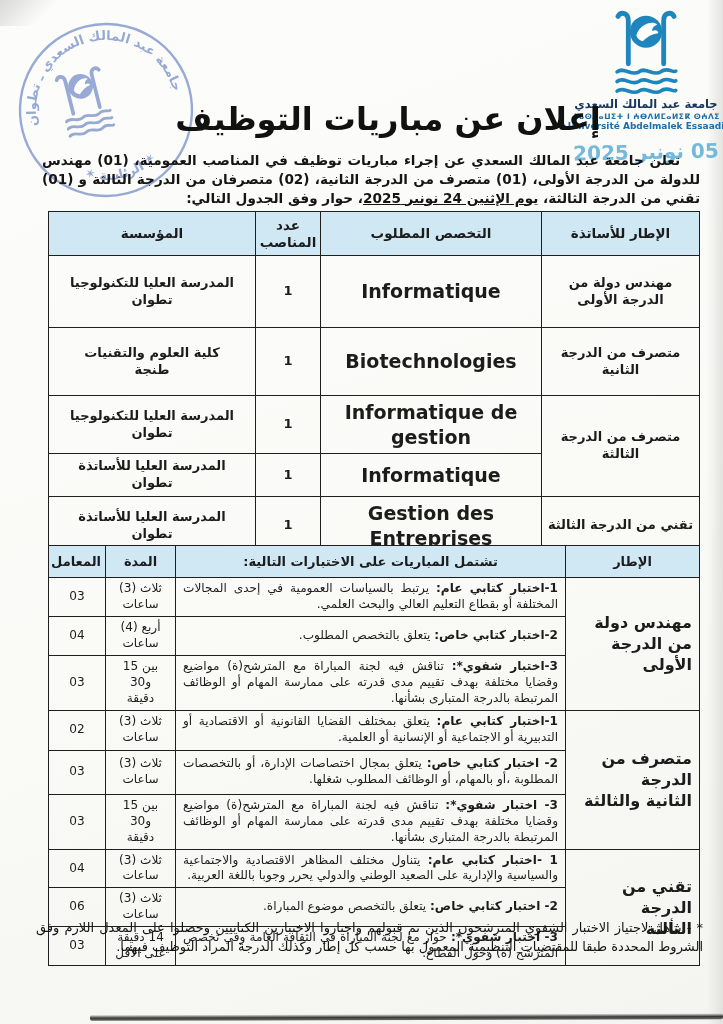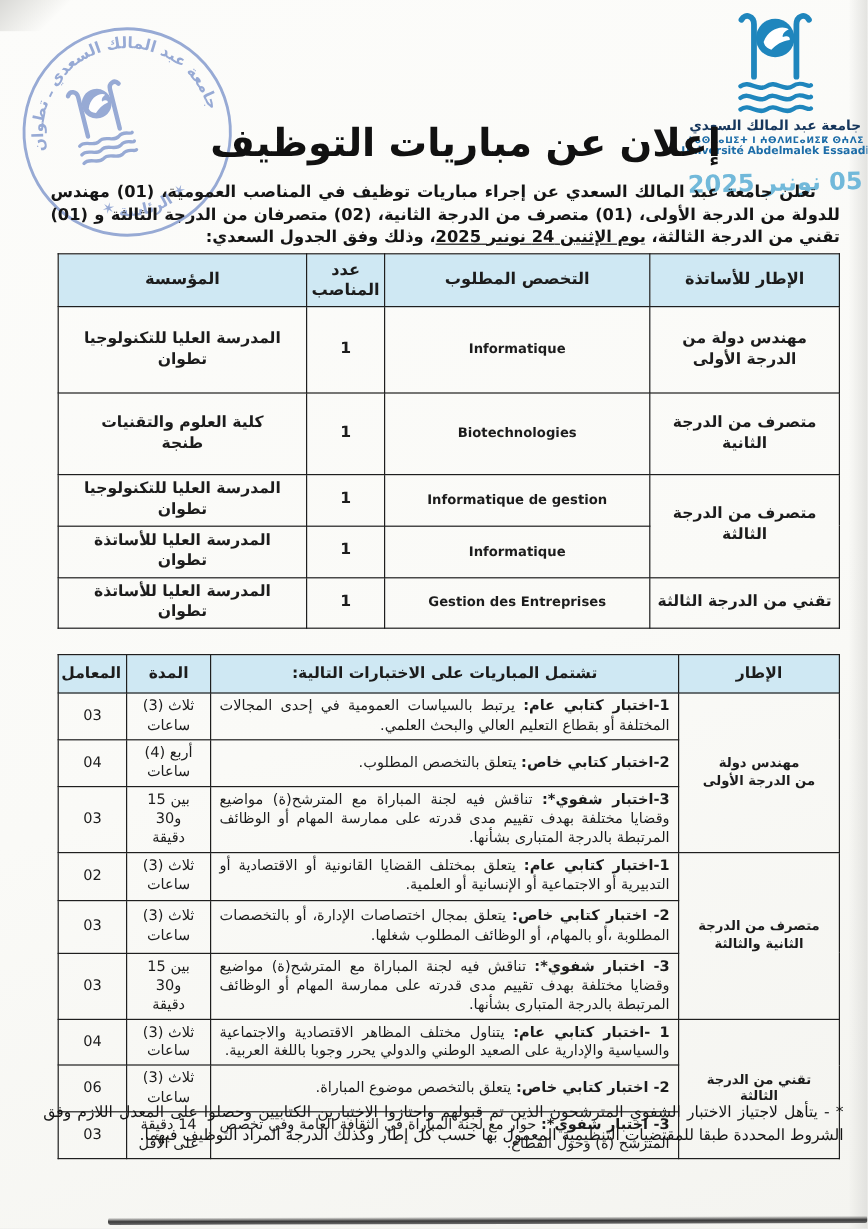--- a/index.html
+++ b/index.html
@@ -38,28 +38,28 @@
   .intro .date-bold { text-decoration:underline; font-weight:900; }
   
   table { position:absolute; border-collapse:collapse; table-layout:fixed;
     width:651px; left:48px; background:transparent; }
   td,th { border:1.6px solid #1f1f1f; vertical-align:middle; }
   .t1 { top:211px; }
   .t1 th { background:#cfe8f3; font-size:13.5px; font-weight:bold;
     padding:4px 2px; white-space:pre-line; line-height:1.25; }
   .t1 td { font-size:13px; font-weight:bold; text-align:center;
     white-space:pre-line; line-height:1.3; padding:4px 4px; }
-  .t1 .spec { direction:ltr; font-size:11px; }
+  .t1 .spec { direction:ltr; font-size:19px; }
   .t2 { top:545px; }
   .t2 th { background:#cfe8f3; font-size:13px; font-weight:bold; padding:4px 4px; height:32px; }
   .t2 td { font-size:12.1px; line-height:1.32; padding:3px 7px; }
   .t2 .exam-cell { text-align:justify; }
   .t2 .exam-label { font-weight:bold; }
   .t2 .dur, .t2 .coef { text-align:center; white-space:pre-line; font-weight:normal; }
-  .t2 .cadre2 { text-align:center; font-weight:bold; white-space:pre-line; font-size:11px; }
+  .t2 .cadre2 { font-weight:bold; white-space:pre-line; font-size:16px; }
   .t2 tr.sub > td { border-top:1.6px dotted #5a5a5a; }
   
   .footnote { position:absolute; top:919px; left:36px; width:667px;
     font-size:13px; font-weight:400; line-height:1.45; text-align:justify; color:#141414; }
 </style>
 </head>
 <body>
 
 <div class="page">
 
@@ -101,21 +101,21 @@
         </g>
     </svg>
     <div class="uni-ar">جامعة عبد المالك السعدي</div>
     <div class="uni-tif">ⵜⴰⵙⴷⴰⵡⵉⵜ ⵏ ⵄⴱⴷⵍⵎⴰⵍⵉⴽ ⵙⵄⴷⵉ</div>
     <div class="uni-fr">Université Abdelmalek Essaadi</div>
     <div class="date-stamp">05 نونبر 2025</div>
   </div>
 
   <h1 class="title">إعلان عن مباريات التوظيف</h1>
 
-  <p class="intro"><span>تعلن جامعة عبد المالك السعدي عن إجراء مباريات توظيف في المناصب العمومية، (01) مهندس للدولة من الدرجة الأولى، (01) متصرف من الدرجة الثانية، (02) متصرفان من الدرجة الثالثة و (01) تقني من الدرجة الثالثة، </span><span class="date-bold">يوم الإثنين 24 نونبر 2025</span><span>، وذلك وفق الجدول السعدي:</span></p>
+  <p class="intro"><span>تعلن جامعة عبد المالك السعدي عن إجراء مباريات توظيف في المناصب العمومية، (01) مهندس للدولة من الدرجة الأولى، (01) متصرف من الدرجة الثانية، (02) متصرفان من الدرجة الثالثة و (01) تقني من الدرجة الثالثة، </span><span class="date-bold">يوم الإثنين 24 نونبر 2025</span><span>، حوار وفق الجدول التالي:</span></p>
 
   <table class="t1">
     <colgroup>
         <col style="width:158px">
         <col style="width:221px">
         <col style="width:65px">
         <col style="width:207px">
       </colgroup>
     <tbody>
         <tr>

